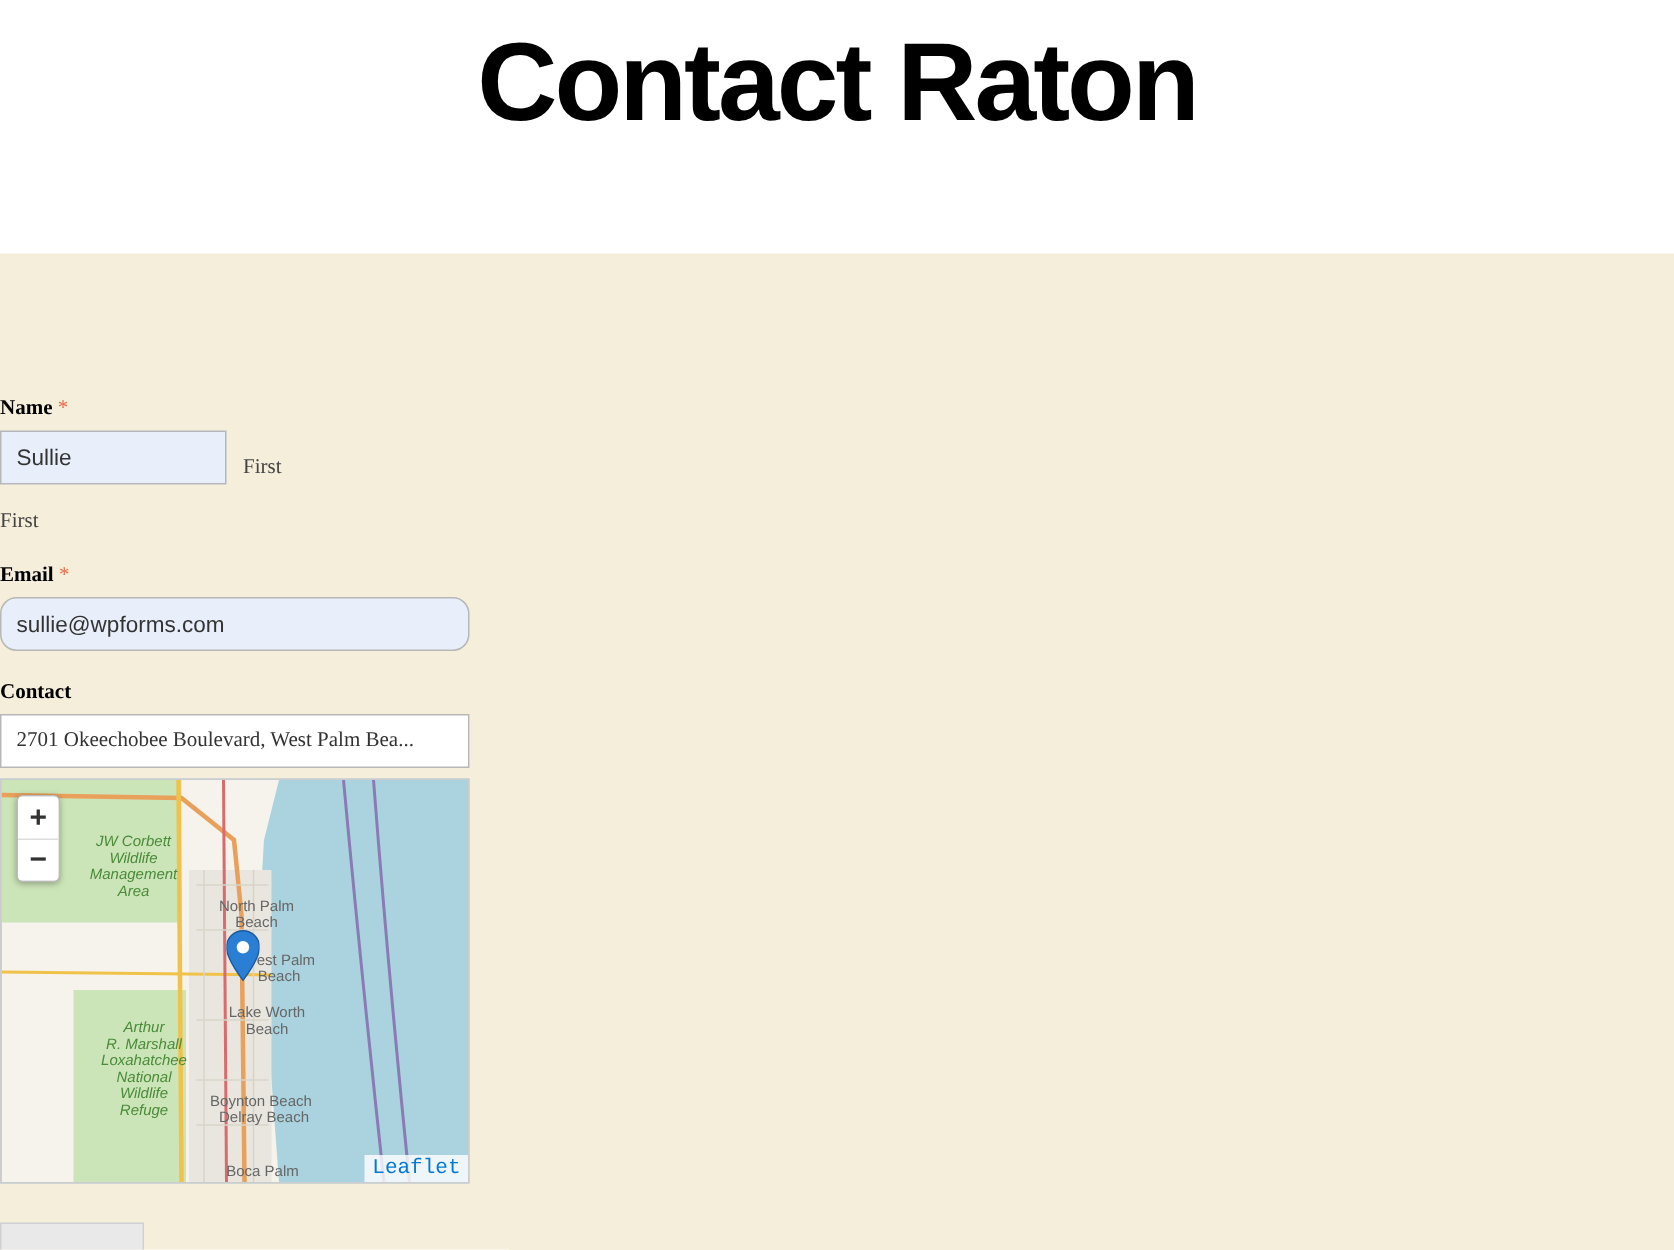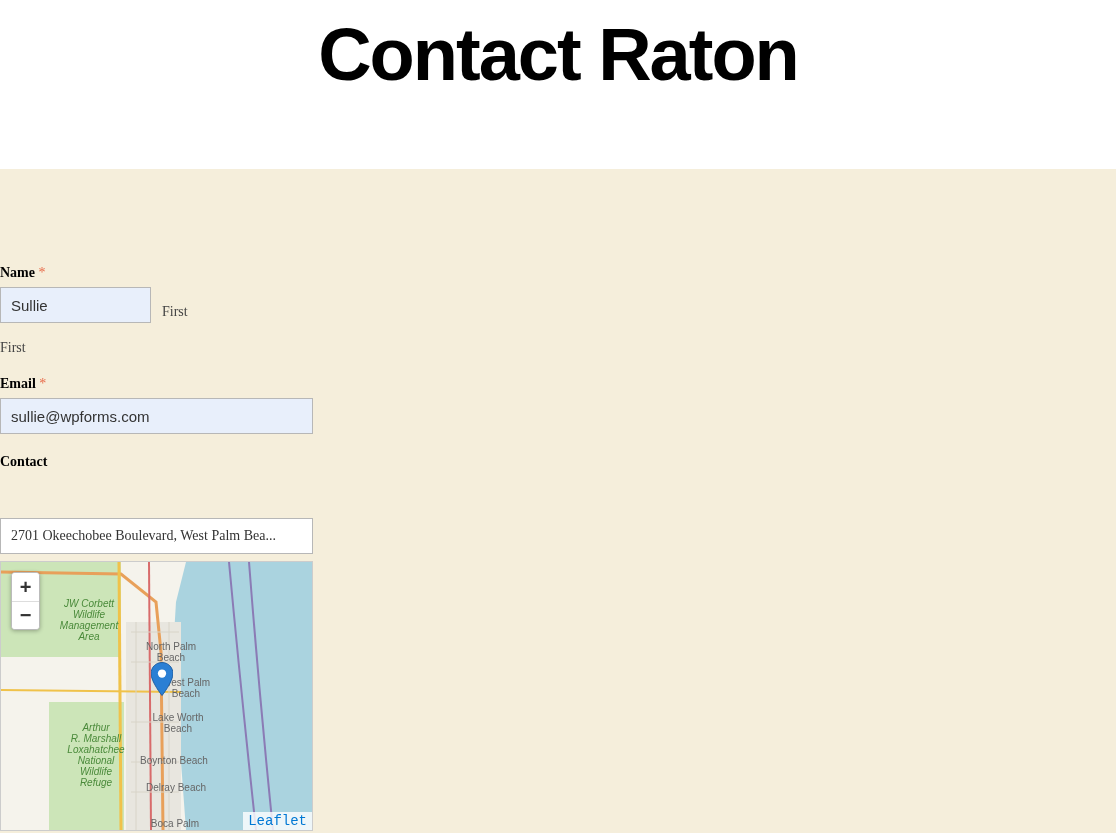--- a/index.html
+++ b/index.html
@@ -163,26 +163,26 @@
           <span class="sublabel">First</span>
         </div>
       </div>
     </div>
 
     <div class="field-row">
       <label class="label">
         <span>Email</span>
         <span class="req">*</span>
       </label>
-      <input type="email" class="text-input" style="width: 313px;" value="sullie@wpforms.com">
+      <input type="email" class="text-input" style="width: 313px; border-radius: 11px;" value="sullie@wpforms.com">
     </div>
 
     <div class="field-row" style="margin-bottom:0">
       <label class="label">Contact</label>
-      <input type="text" class="text-input white-bg" style="width: 313px; font-family: Georgia, serif; font-size: 14px; color: rgb(51, 51, 51); margin-top: 42px;" value="2701 Okeechobee Boulevard, West Palm Bea...">
+      <input type="text" class="text-input white-bg" style="width: 313px; font-family: Georgia, serif; font-size: 14px; color: rgb(51, 51, 51);" value="2701 Okeechobee Boulevard, West Palm Bea...">
 
       <div class="map-container">
         <svg width="311" height="268" viewBox="0 0 311 268">
 
           <rect x="0" y="0" width="311" height="268" fill="#aad3df"></rect>
 
           <path d="M0,0 L185,0 L175,40 L172,90 L175,140 L180,200 L185,268 L0,268 Z" fill="#f5f3ec"></path>
 
           <rect x="0" y="0" width="120" height="95" fill="#cce5b8"></rect>
           <rect x="48" y="140" width="75" height="128" fill="#cce5b8"></rect>
@@ -206,21 +206,21 @@
             <line x1="135" y1="60" x2="135" y2="268"></line>
             <line x1="168" y1="60" x2="168" y2="268"></line>
           </g>
         </svg>
 
         <div class="map-label green" style="left:40px;top:36px;width:96px">JW Corbett<br>Wildlife<br>Management<br>Area</div>
         <div class="map-label green" style="left:55px;top:160px;width:80px">Arthur<br>R. Marshall<br>Loxahatchee<br>National<br>Wildlife<br>Refuge</div>
         <div class="map-label" style="left:135px;top:79px;width:70px">North Palm<br>Beach</div>
         <div class="map-label" style="left:150px;top:115px;width:70px">West Palm<br>Beach</div>
         <div class="map-label" style="left:142px;top:150px;width:70px">Lake Worth<br>Beach</div>
-        <div class="map-label" style="left:128px;top:193px;width:90px">Boynton Beach</div>
+        <div class="map-label" style="left:128px;top:209px;width:90px">Boynton Beach</div>
         <div class="map-label" style="left:130px;top:220px;width:90px">Delray Beach</div>
         <div class="map-label" style="left:134px;top:256px;width:80px">Boca Palm</div>
 
         <div class="marker">
           <svg viewBox="0 0 24 36">
             <path d="M12 0 C5.4 0 0 5.4 0 12 C0 21 12 36 12 36 S24 21 24 12 C24 5.4 18.6 0 12 0 Z" fill="#2a7fd4" stroke="#1a5a9e" stroke-width="1"></path>
             <circle cx="12" cy="12" r="4.5" fill="#fff"></circle>
           </svg>
         </div>
 

